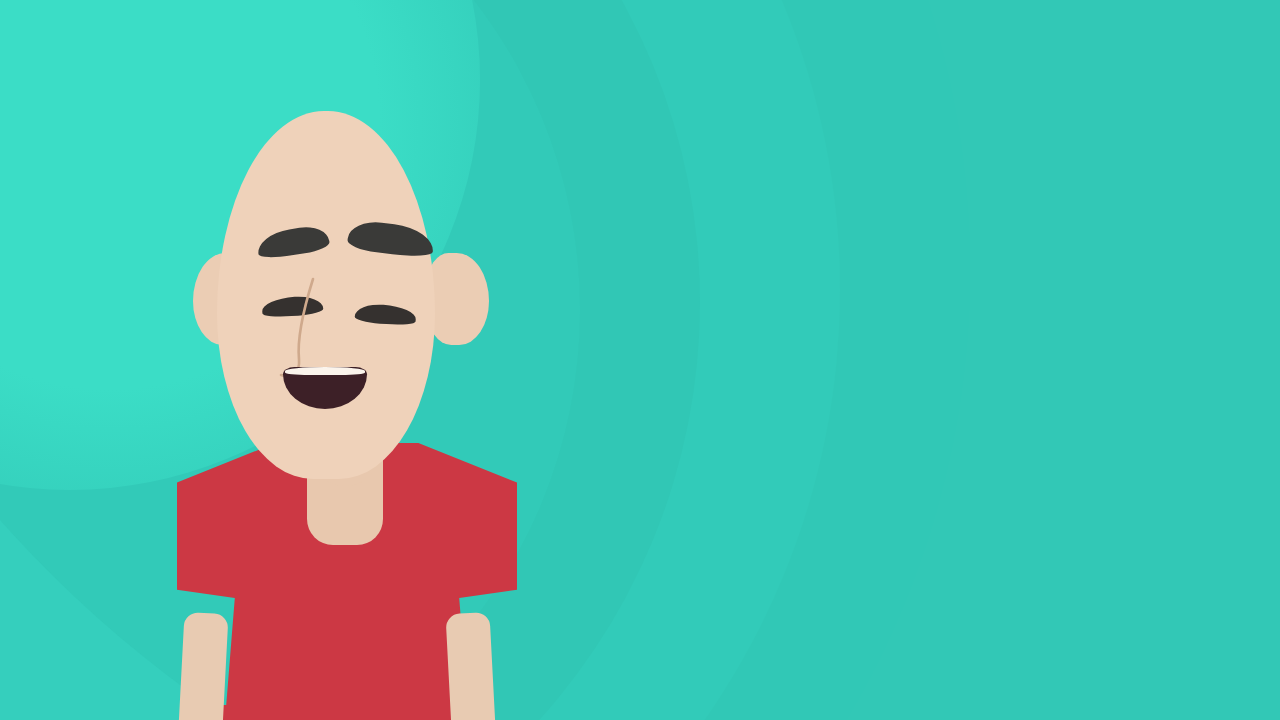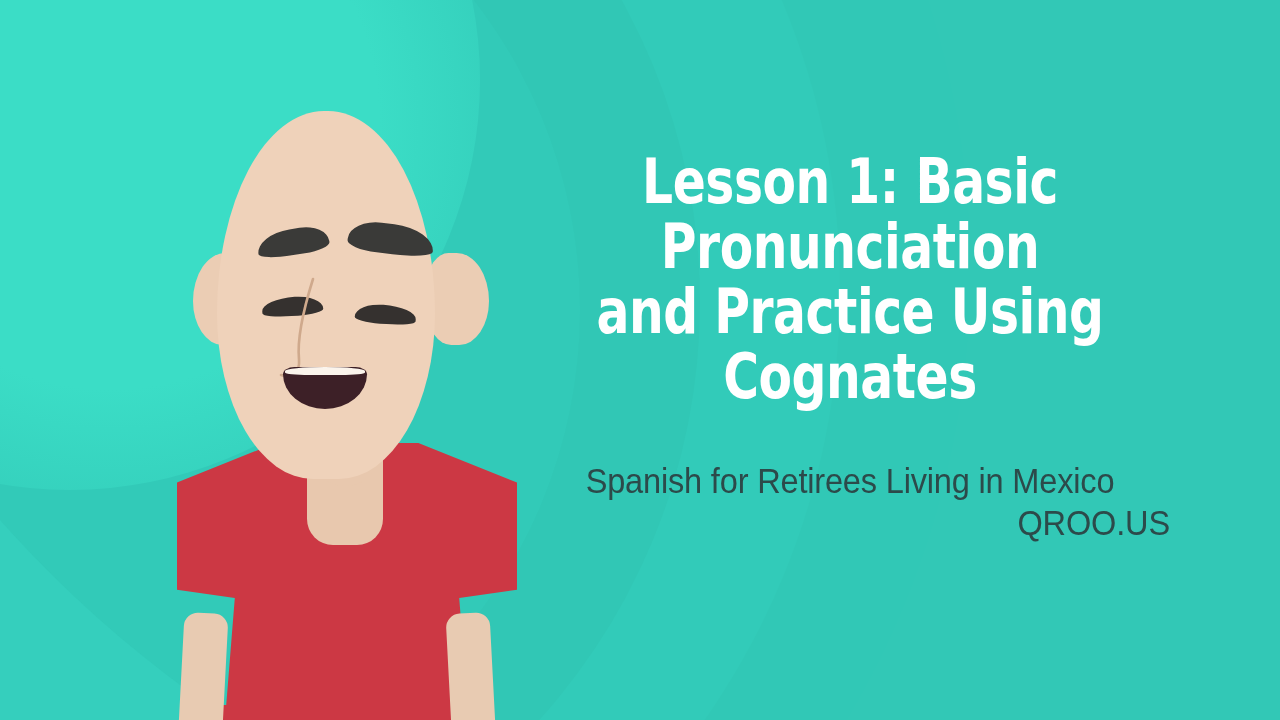--- a/index.html
+++ b/index.html
@@ -269,22 +269,14 @@
     <svg class="ch nose" viewBox="0 0 54 112">
       <path d="M40 2 C 30 34, 24 62, 26 82 C 27 96, 20 102, 8 98" fill="none" stroke="#CFA98C" stroke-width="2.6" stroke-linecap="round"></path>
     </svg>
 
     <div class="ch mouth">
       <div class="teeth"></div>
     </div>
 
   </div>
 
-  <div id="text-block">
-    <div id="title">Lesson 1: Basic Pronunciation
-and Practice Using Cognates</div>
-    <div id="subtitle">
-      <span class="sub-line-1">Spanish for Retirees Living in Mexico</span>
-      <span class="sub-line-2">QROO.US</span>
-    </div>
-  </div>
 
 </div>
 
 </body></html>

